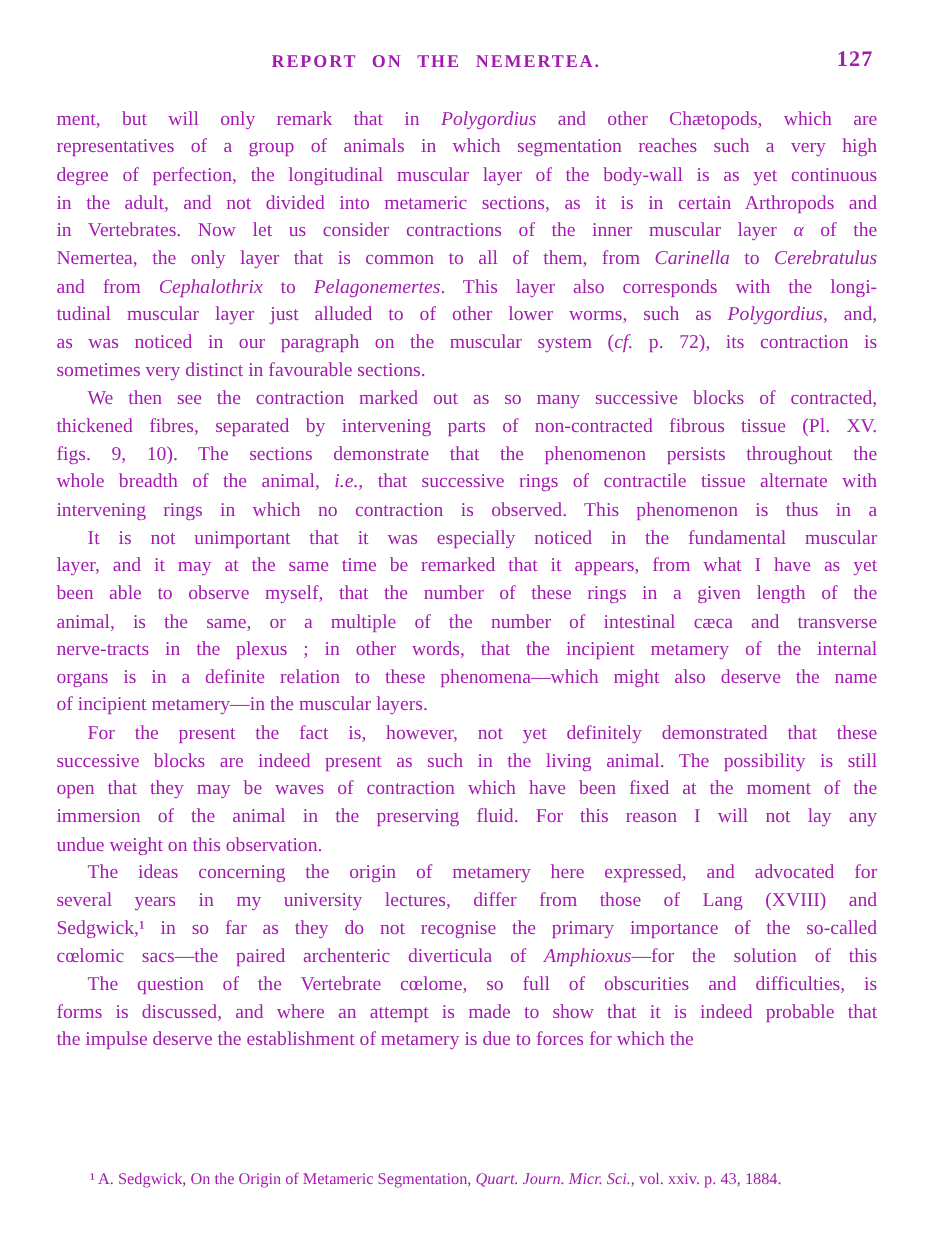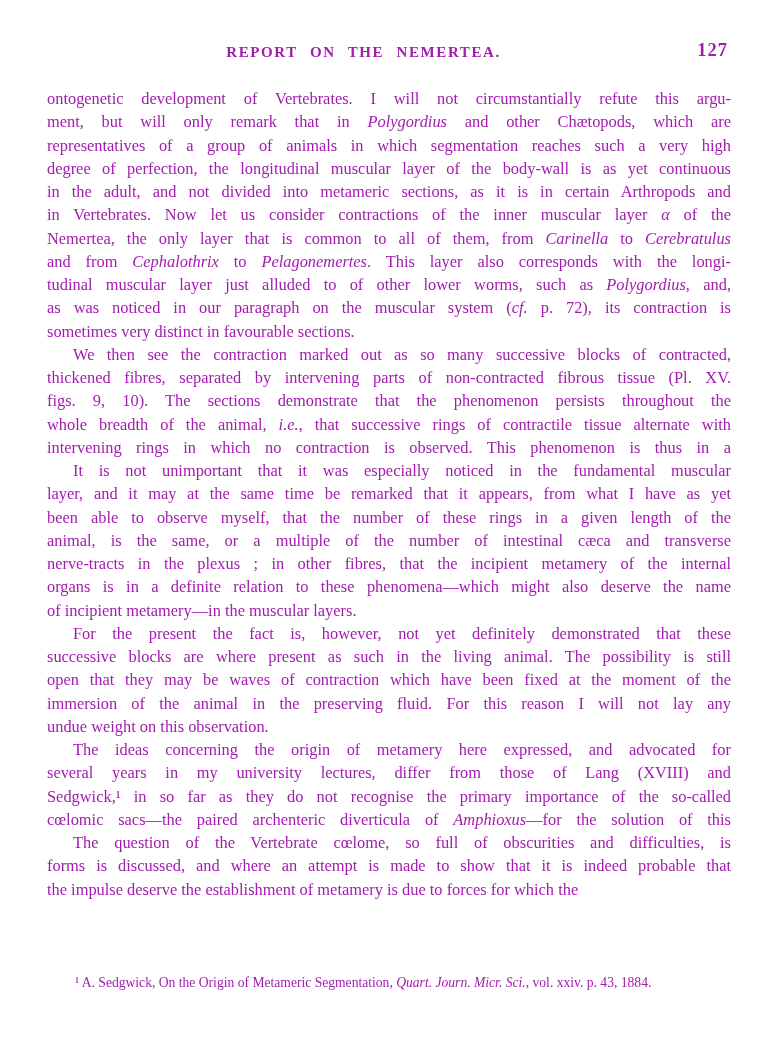--- a/index.html
+++ b/index.html
@@ -75,21 +75,20 @@
 
 <div class="page">
   <div class="page-header">
     <div class="running-title">REPORT ON THE NEMERTEA.</div>
     <div class="page-number">127</div>
   </div>
 
   <div class="body-text" id="body-text">
 
   <div class="para">
-        <div class="line">ontogenetic development of Vertebrates.  I will not circumstantially refute this argu-</div>
         <div class="line">ment, but will only remark that in <i>Polygordius</i> and other Chætopods, which are</div>
         <div class="line">representatives of a group of animals in which segmentation reaches such a very high</div>
         <div class="line">degree of perfection, the longitudinal muscular layer of the body-wall is as yet continuous</div>
         <div class="line">in the adult, and not divided into metameric sections, as it is in certain Arthropods and</div>
         <div class="line">in Vertebrates.  Now let us consider contractions of the inner muscular layer <i>α</i> of the</div>
         <div class="line">Nemertea, the only layer that is common to all of them, from <i>Carinella</i> to <i>Cerebratulus</i></div>
         <div class="line">and from <i>Cephalothrix</i> to <i>Pelagonemertes</i>.  This layer also corresponds with the longi-</div>
         <div class="line">tudinal muscular layer just alluded to of other lower worms, such as <i>Polygordius</i>, and,</div>
         <div class="line">as was noticed in our paragraph on the muscular system (<i>cf.</i> p. 72), its contraction is</div>
         <div class="line last">sometimes very distinct in favourable sections.</div>
@@ -99,27 +98,27 @@
         <div class="line">thickened fibres, separated by intervening parts of non-contracted fibrous tissue (Pl. XV.</div>
         <div class="line">figs. 9, 10).  The sections demonstrate that the phenomenon persists throughout the</div>
         <div class="line">whole breadth of the animal, <i>i.e.</i>, that successive rings of contractile tissue alternate with</div>
         <div class="line">intervening rings in which no contraction is observed.  This phenomenon is thus in a</div>
       </div>
       <div class="para">
         <div class="line indent">It is not unimportant that it was especially noticed in the fundamental muscular</div>
         <div class="line">layer, and it may at the same time be remarked that it appears, from what I have as yet</div>
         <div class="line">been able to observe myself, that the number of these rings in a given length of the</div>
         <div class="line">animal, is the same, or a multiple of the number of intestinal cæca and transverse</div>
-        <div class="line">nerve-tracts in the plexus ; in other fibres, that the incipient metamery of the internal</div>
+        <div class="line">nerve-tracts in the plexus ; in other words, that the incipient metamery of the internal</div>
         <div class="line">organs is in a definite relation to these phenomena—which might also deserve the name</div>
         <div class="line last">of incipient metamery—in the muscular layers.</div>
       </div>
       <div class="para">
         <div class="line indent">For the present the fact is, however, not yet definitely demonstrated that these</div>
-        <div class="line">successive blocks are where present as such in the living animal.  The possibility is still</div>
+        <div class="line">successive blocks are indeed present as such in the living animal.  The possibility is still</div>
         <div class="line">open that they may be waves of contraction which have been fixed at the moment of the</div>
         <div class="line">immersion of the animal in the preserving fluid.  For this reason I will not lay any</div>
         <div class="line last">undue weight on this observation.</div>
       </div>
       <div class="para">
         <div class="line indent">The ideas concerning the origin of metamery here expressed, and advocated for</div>
         <div class="line">several years in my university lectures, differ from those of Lang (XVIII) and</div>
         <div class="line">Sedgwick,¹ in so far as they do not recognise the primary importance of the so-called</div>
         <div class="line">cœlomic sacs—the paired archenteric diverticula of <i>Amphioxus</i>—for the solution of this</div>
       </div>

